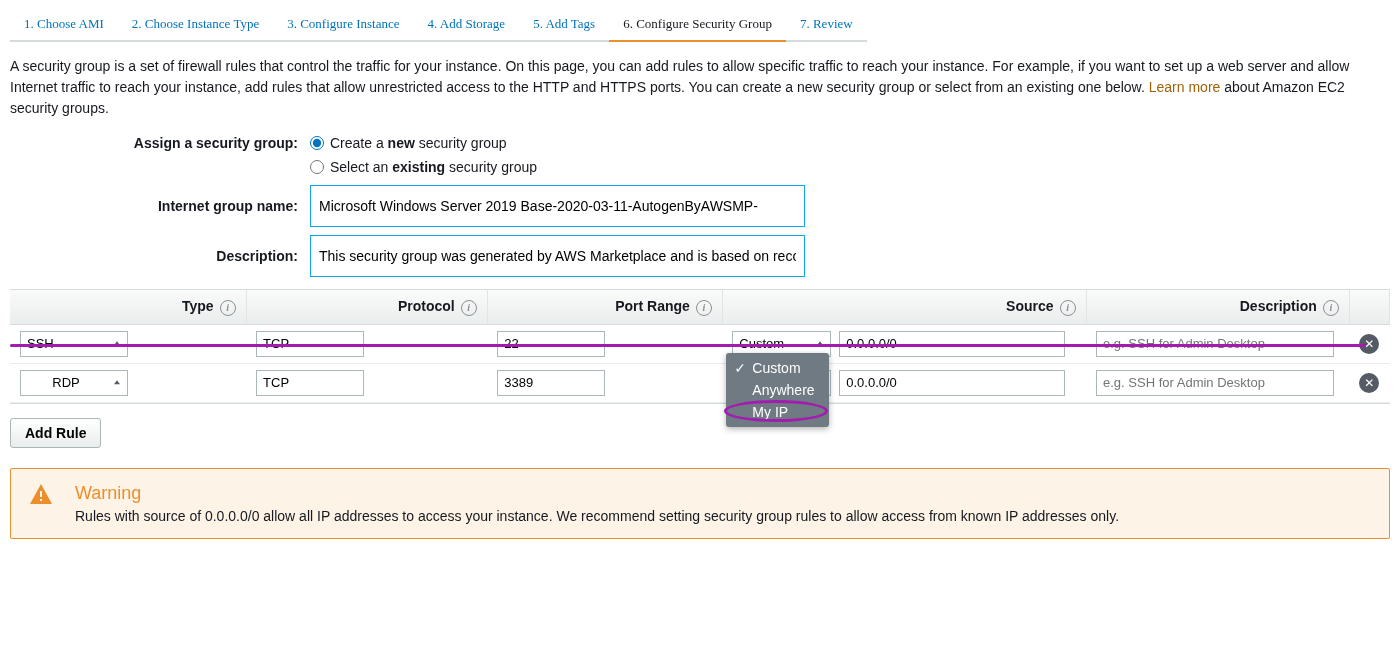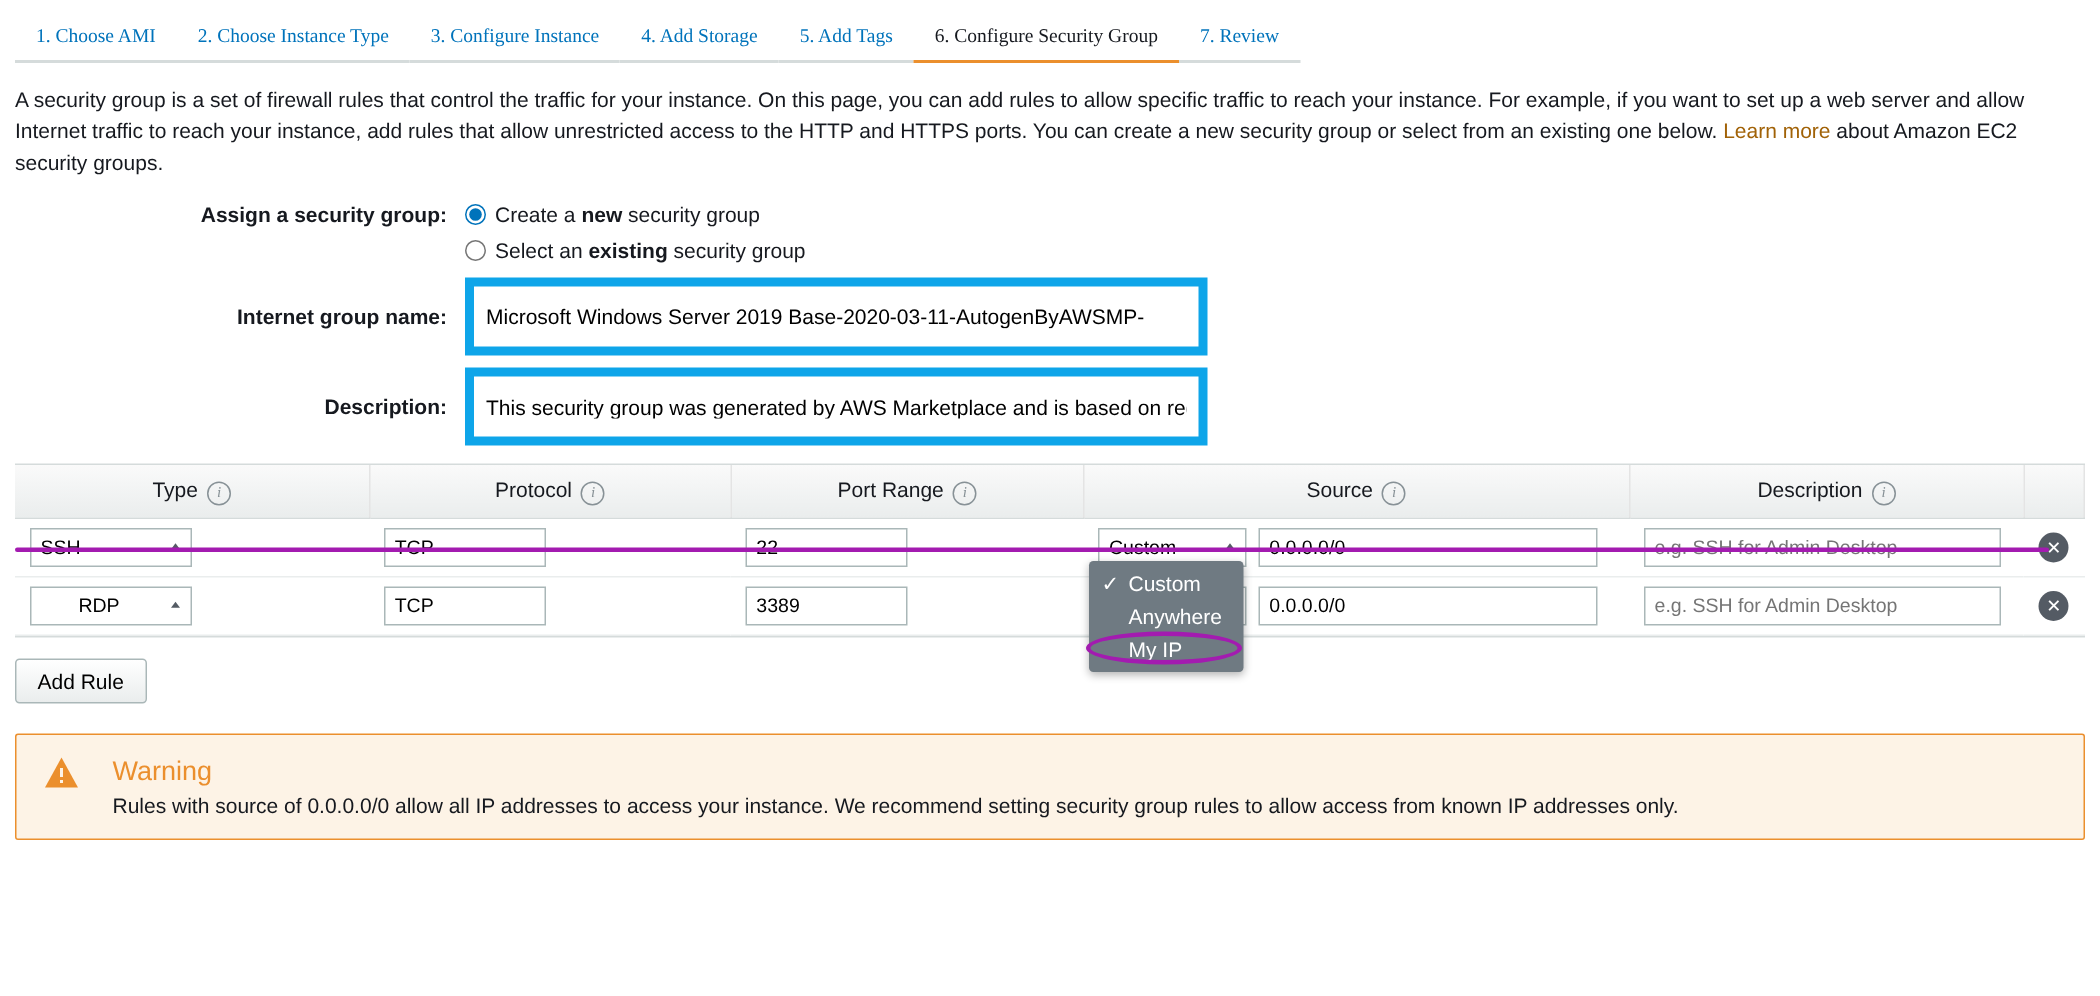--- a/index.html
+++ b/index.html
@@ -9,34 +9,34 @@
 .tab { padding: 6px 14px 8px; font-size: 13px; color: #0073bb; border-bottom: 2px solid #d5dbdb; cursor: pointer; }
 .tab.active { color: #16191f; border-bottom: 2px solid #eb8f2d; font-weight: 400; }
 h1 { font-size: 28px; font-weight: 400; margin-bottom: 8px; color: #16191f; }
 .desc { font-size: 14px; line-height: 1.5; color: #16191f; margin-bottom: 16px; }
 .desc a { color: #a16207; text-decoration: none; }
 .form-row { display: flex; align-items: center; margin-bottom: 8px; }
 .form-label { width: 300px; text-align: right; font-weight: bold; padding-right: 12px; font-size: 14px; }
 .radio-group { display: flex; flex-direction: column; gap: 6px; }
 .radio-item { display: flex; align-items: center; gap: 6px; font-size: 14px; }
 .radio-item input[type=radio] { accent-color: #0073bb; width: 14px; height: 14px; }
-.text-input { border: 6px solid #0ea5e9; padding: 20px 8px; font-size: 14px; width: 495px; height: 30px; }
+.text-input { border: 1px solid #0ea5e9; padding: 20px 8px; font-size: 14px; width: 495px; height: 30px; }
 .table-wrap { border: 1px solid #d5dbdb; border-left: none; border-right: none; margin-top: 12px; position: relative; }
 .sg-table { width: 100%; border-collapse: collapse; }
-.sg-table thead th { background: linear-gradient(#fafafa,#eaeded); text-align: center; padding: 8px 10px; font-weight: normal; font-size: 14px; border-bottom: 1px solid #d5dbdb; border-right: 1px solid #e4e4e4; }
+.sg-table thead th { background: linear-gradient(#fafafa,#eaeded); text-align: right; padding: 8px 10px; font-weight: bold; font-size: 14px; border-bottom: 1px solid #d5dbdb; border-right: 1px solid #e4e4e4; }
 .sg-table tbody td { padding: 6px 10px; border-bottom: 1px solid #eaeded; vertical-align: middle; }
 .sg-table tbody tr:first-child td { position: relative; }
 .select { border: 1px solid #aab7b8; background: #fff; font-size: 13px; height: 26px; padding: 2px 22px 2px 6px; appearance: none; position: relative; }
 .select-wrap { position: relative; display: inline-block; }
 .select-wrap::after { content: ""; position: absolute; right: 8px; top: 50%; transform: translateY(-70%); width: 0; height: 0; border-left: 3px solid transparent; border-right: 3px solid transparent; border-bottom: 4px solid #545b64; }
 .select-wrap::before { content: ""; position: absolute; right: 8px; top: 50%; transform: translateY(30%); width: 0; height: 0; border-left: 3px solid transparent; border-right: 3px solid transparent; border-top: 4px solid #545b64; }
 .cell-input { border: 1px solid #aab7b8; padding: 3px 6px; font-size: 13px; height: 26px; }
 .info-icon { display: inline-flex; align-items: center; justify-content: center; width: 16px; height: 16px; border: 1.5px solid #879196; border-radius: 50%; font-size: 10px; color: #879196; margin-left: 6px; font-style: italic; font-family: Georgia, serif; }
 .remove-btn { width: 20px; height: 20px; background: #545b64; border-radius: 50%; color: #fff; display: inline-flex; align-items: center; justify-content: center; font-size: 12px; cursor: pointer; border: none; }
-.add-rule-btn { margin-top: 14px; background: linear-gradient(#fff,#eaeded); border: 1px solid #aab7b8; padding: 6px 14px; font-size: 14px; font-weight: normal; border-radius: 3px; cursor: pointer; }
+.add-rule-btn { margin-top: 14px; background: linear-gradient(#fff,#eaeded); border: 1px solid #aab7b8; padding: 6px 14px; font-size: 14px; font-weight: bold; border-radius: 3px; cursor: pointer; }
 .warning-box { margin-top: 20px; border: 1px solid #eb8f2d; background: #fdf3e6; padding: 14px 18px; display: flex; gap: 22px; border-radius: 2px; }
 .warning-icon { color: #eb8f2d; font-size: 22px; flex-shrink: 0; }
 .warning-title { color: #eb8f2d; font-size: 18px; font-weight: 400; margin-bottom: 4px; }
 .warning-text { font-size: 14px; color: #16191f; }
 .strike-line { position: absolute; left: 22px; right: 14px; top: 50%; height: 3px; background: #a31bb0; border-radius: 2px; z-index: 5; pointer-events: none; }
 .dropdown-menu { position: absolute; background: #6f7a82; color: #fff; border-radius: 3px; box-shadow: 0 2px 6px rgba(0,0,0,0.3); font-size: 14px; z-index: 20; min-width: 100px; padding: 4px 0; }
 .dropdown-menu .item { padding: 3px 14px 3px 26px; position: relative; cursor: pointer; }
 .dropdown-menu .item.checked::before { content: "✓"; position: absolute; left: 8px; }
 .dropdown-menu .item.highlighted { position: relative; }
 .highlight-oval { position: absolute; border: 3px solid #a31bb0; border-radius: 50%; width: 104px; height: 22px; left: -2px; top: -1px; pointer-events: none; }

